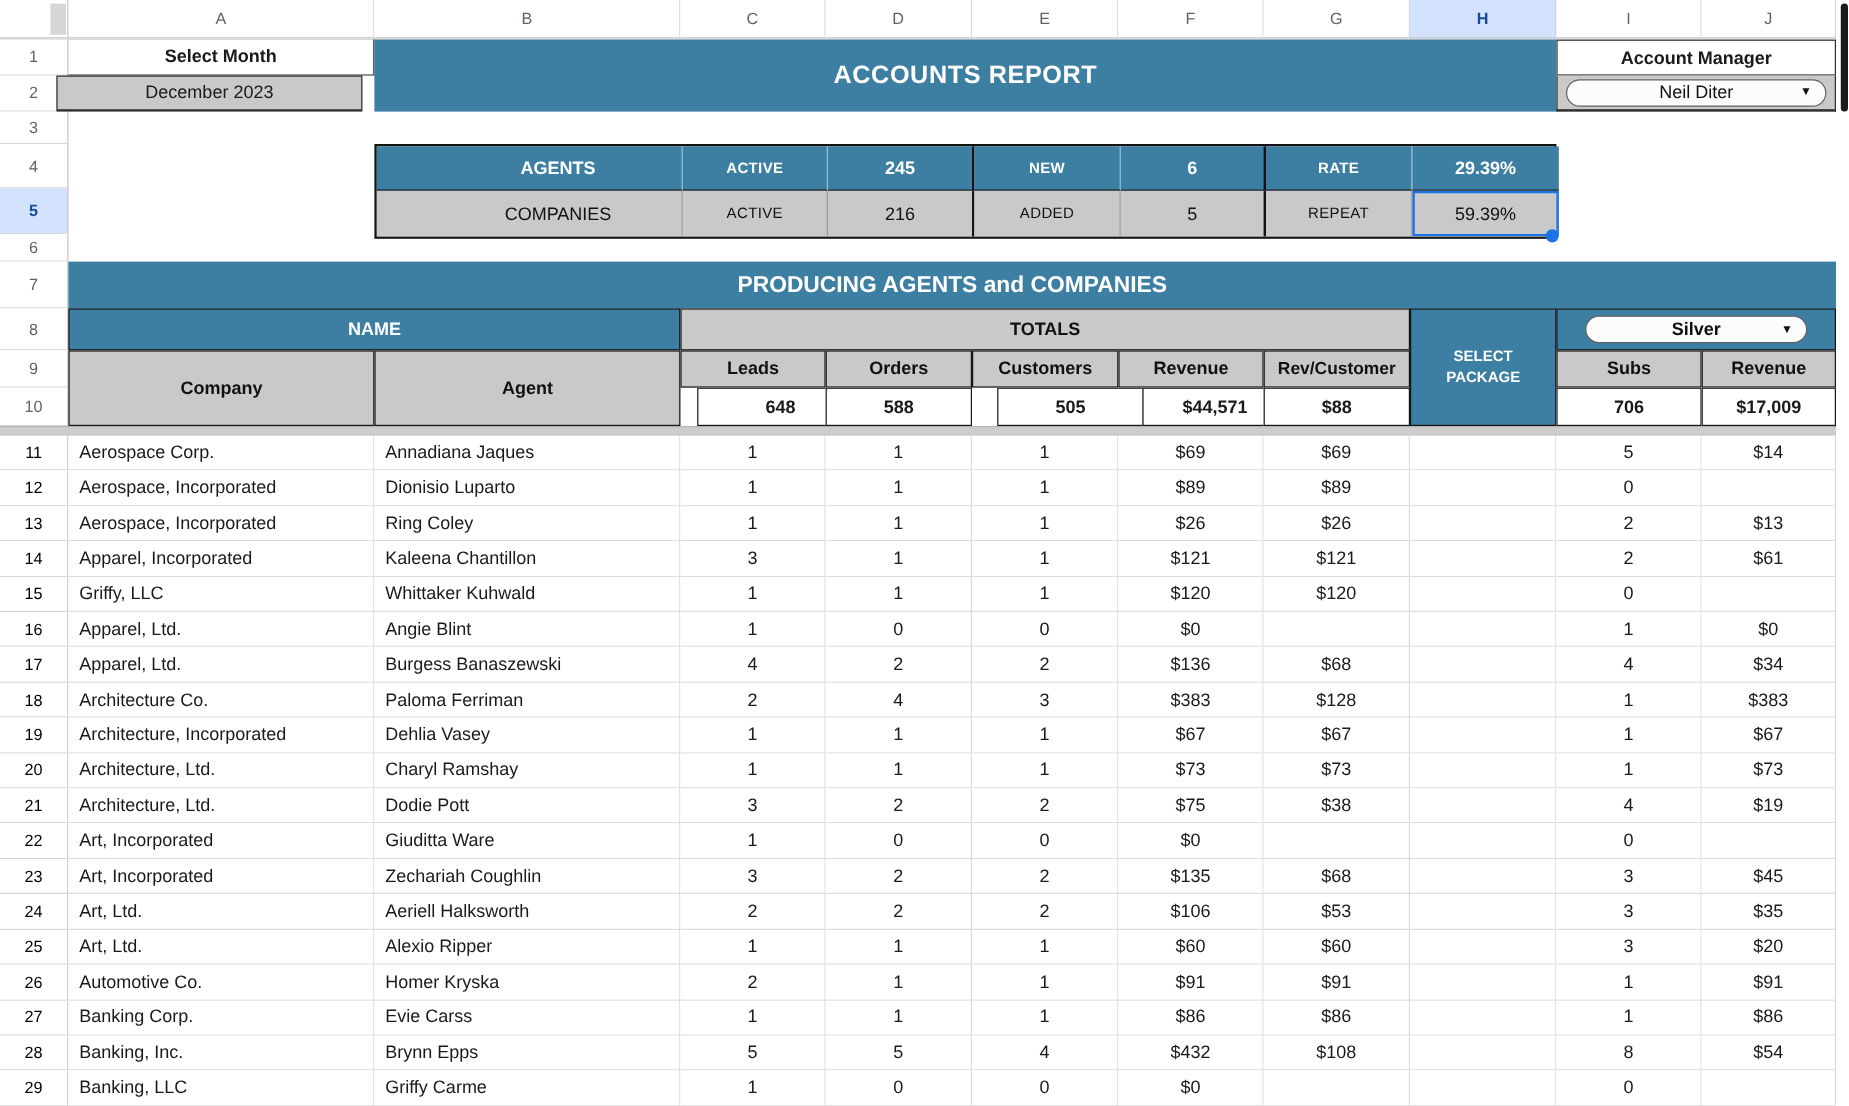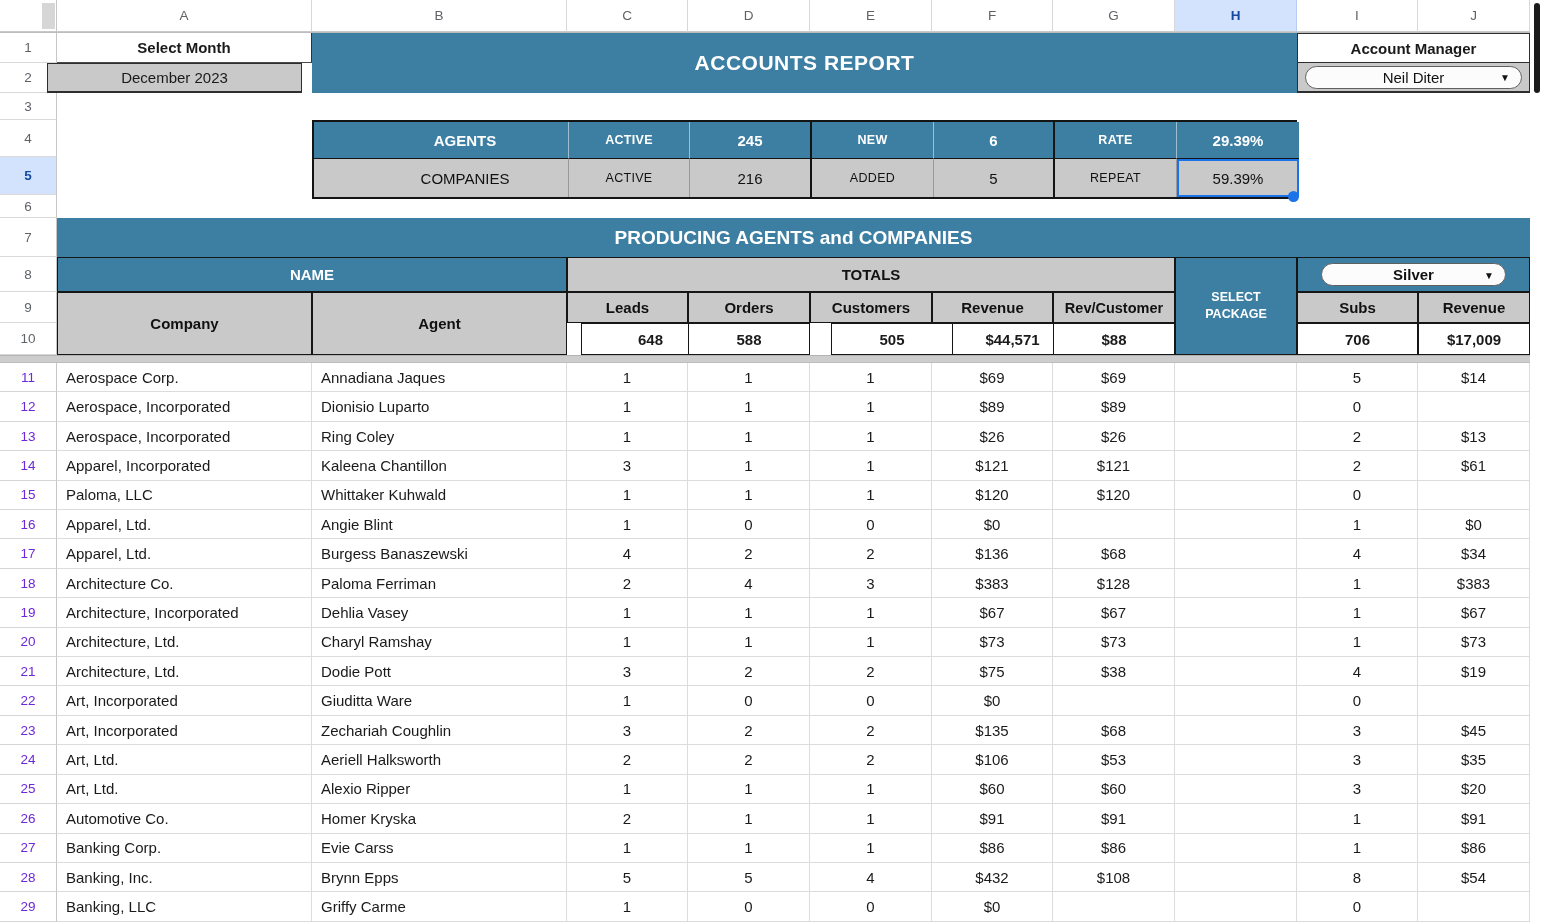--- a/index.html
+++ b/index.html
@@ -77,21 +77,21 @@
 
   
   .frozen-divider { position:absolute; left:0; top:355px; width:1530px; height:8px; background:#cdcdcd;
                     border-top:1px solid #b3b3b3; border-bottom:1px solid #bdbdbd; }
 
   
   .data-grid { position:absolute; left:0; top:363px; width:1530px; }
   .drow { display:grid; grid-template-columns: var(--cols); height:29.42px; }
   .drow > div { display:flex; align-items:center; border-right:1px solid #dcdcdc; border-bottom:1px solid #dcdcdc;
                 font-size:15px; background:#fff; overflow:hidden; white-space:nowrap; }
-  .drow .rn { justify-content:center; font-size:13.5px; color:#6d28d9; border-right:1px solid #c6c6c6; border-bottom:1px solid #d6d6d6; }
+  .drow .rn { justify-content:center; font-size:13.5px; color:#000000; border-right:1px solid #c6c6c6; border-bottom:1px solid #d6d6d6; }
   .drow .txt { justify-content:flex-start; padding-left:9px; }
   .drow .num { justify-content:center; }
 
   .vscroll { position:absolute; left:1534px; top:3px; width:6px; height:90px; background:#1b1b1b; border-radius:3px; }
 </style>
 </head>
 <body>
 
 <div class="screen" style="--blue: #3d7fa2; --gray: #c9c9c9; --sel: #1a73e8; --hl: #d3e3fd;">
 
@@ -245,21 +245,21 @@
         <div class="num">1</div>
         <div class="num">$121</div>
         <div class="num">$121</div>
         <div class="num"></div>
         <div class="num">2</div>
         <div class="num">$61</div>
       </div>
 
       <div class="drow">
         <div class="rn">15</div>
-        <div class="txt">Paloma, LLC</div>
+        <div class="txt">Griffy, LLC</div>
         <div class="txt">Whittaker Kuhwald</div>
         <div class="num">1</div>
         <div class="num">1</div>
         <div class="num">1</div>
         <div class="num">$120</div>
         <div class="num">$120</div>
         <div class="num"></div>
         <div class="num">0</div>
         <div class="num"></div>
       </div>

